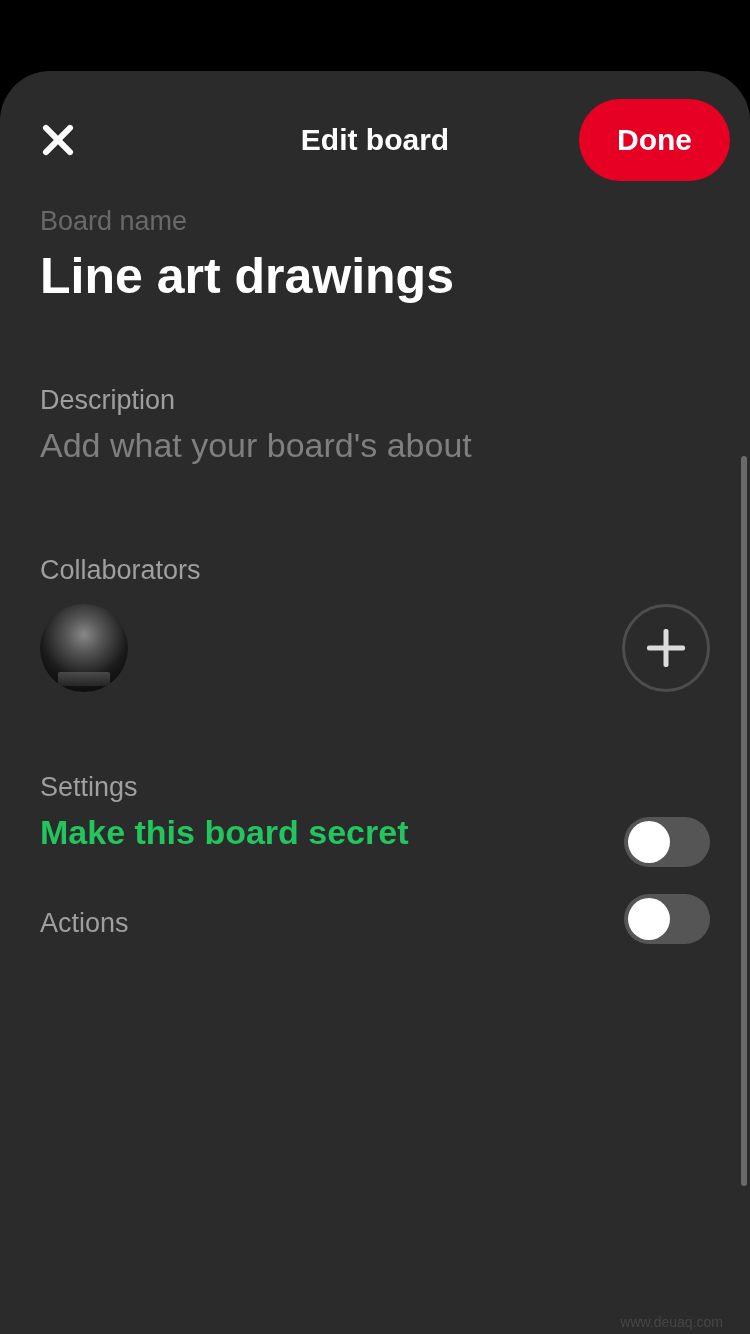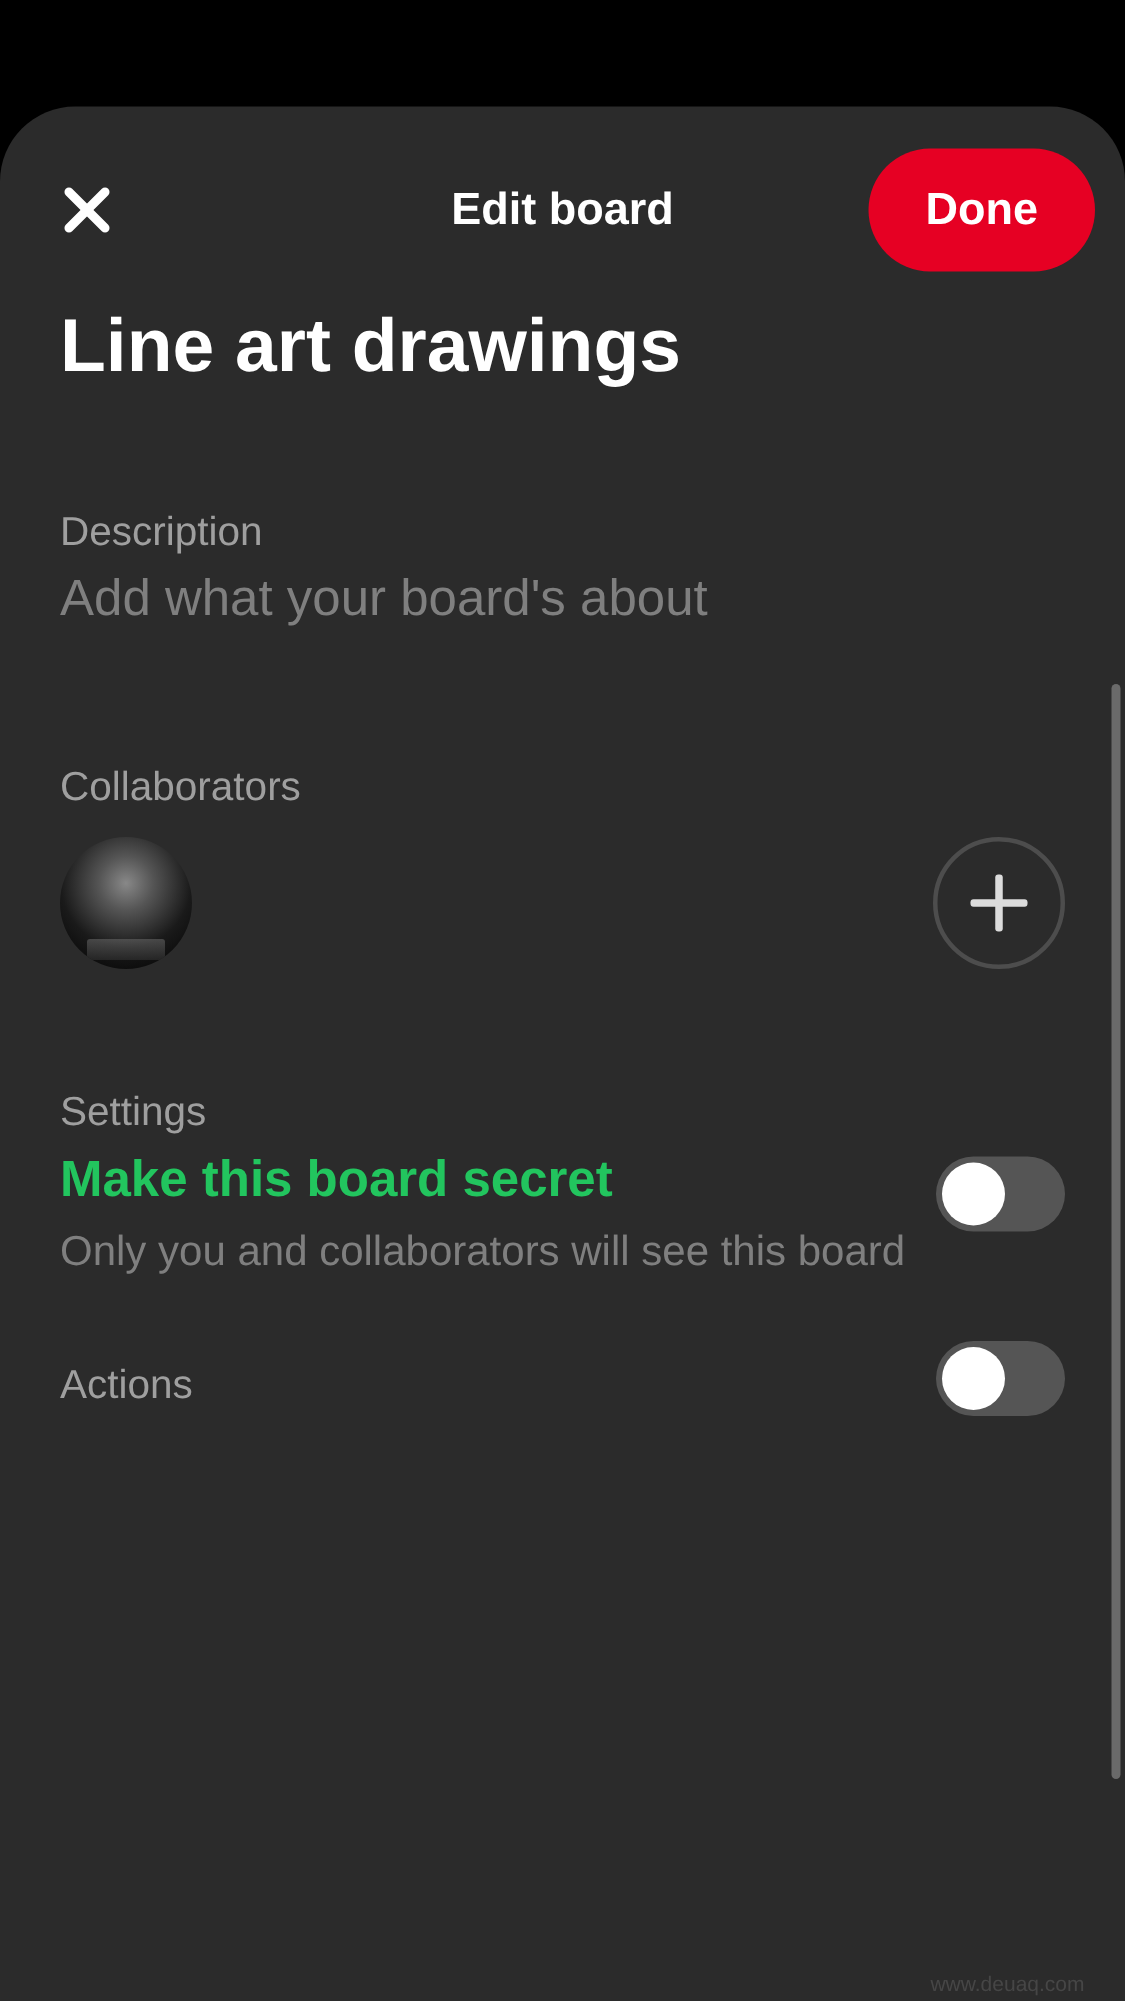--- a/index.html
+++ b/index.html
@@ -219,39 +219,39 @@
 <body>
 
 <div class="sheet">
   <div class="header">
     <div class="close-icon"></div>
     <div class="header-title">Edit board</div>
     <button class="done-btn">Done</button>
   </div>
 
   <div class="content">
+    <div class="section-label-cut">Board name</div>
     <div class="board-name">Line art drawings</div>
 
     <div class="section-label">Description</div>
     <div class="description-placeholder">Add what your board's about</div>
 
     <div class="section-label">Collaborators</div>
     <div class="collaborators-row">
       <div class="avatar"></div>
       <button class="add-btn"></button>
     </div>
 
     <div class="section-label">Settings</div>
 
     <div class="setting-row">
       <div class="setting-title">Make this board secret</div>
       <div class="toggle">
         <div class="toggle-knob"></div>
       </div>
-      <div class="setting-desc">Only you and collaborators will see this board</div>
     </div>
 
     <div class="setting-row">
       <div class="toggle">
         <div class="toggle-knob"></div>
       </div>
     </div>
 
     <div class="actions-section">
       <div class="section-label">Actions</div>

